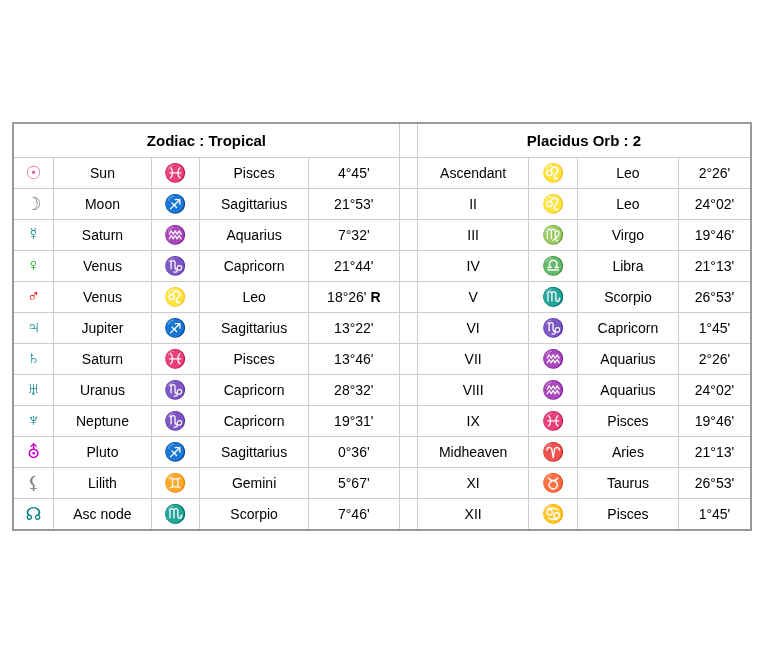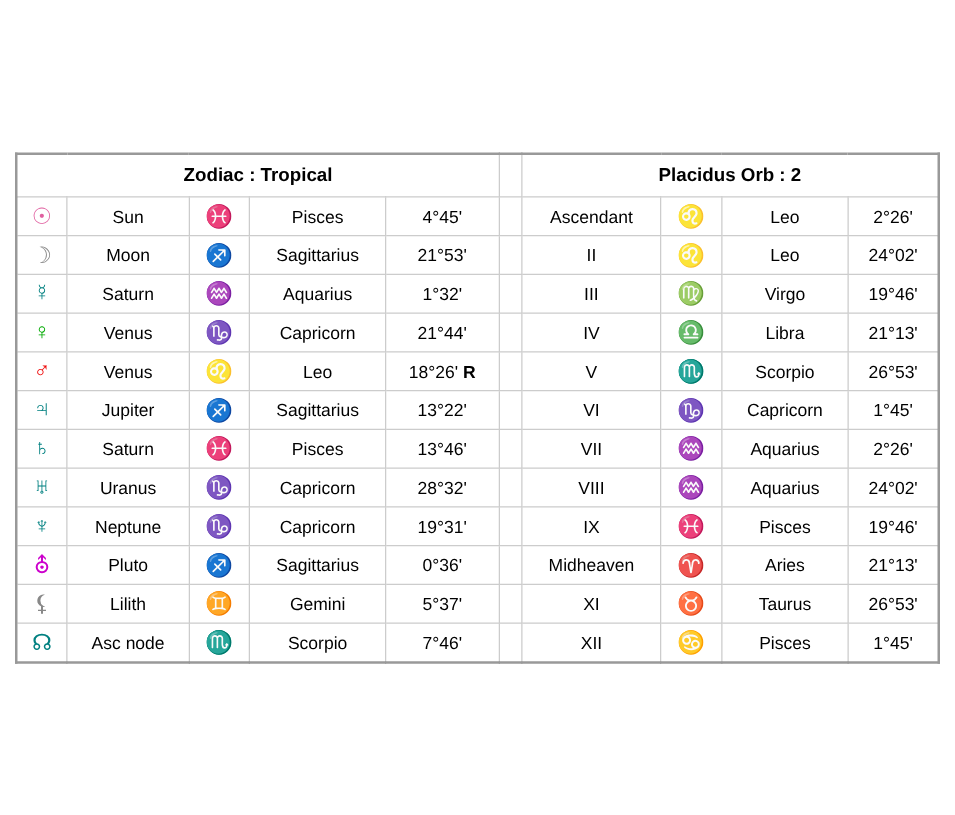--- a/index.html
+++ b/index.html
@@ -95,21 +95,21 @@
         <td class="house-col">II</td>
         <td><span class="sign-icon color-gray">♌</span></td>
         <td class="sign-name-col">Leo</td>
         <td class="degree">24°02'</td>
       </tr>
       <tr>
         <td><span class="planet-icon color-teal">☿</span></td>
         <td class="name-col">Saturn</td>
         <td><span class="sign-icon color-cyan">♒</span></td>
         <td class="sign-name-col">Aquarius</td>
-        <td class="degree">1°32'</td>
+        <td class="degree">7°32'</td>
         <td class="divider-col"></td>
         <td class="house-col">III</td>
         <td><span class="sign-icon color-red">♍</span></td>
         <td class="sign-name-col">Virgo</td>
         <td class="degree">19°46'</td>
       </tr>
       <tr>
         <td><span class="planet-icon color-green">♀</span></td>
         <td class="name-col">Venus</td>
         <td><span class="sign-icon color-red">♑</span></td>
@@ -191,21 +191,21 @@
         <td class="house-col">Midheaven</td>
         <td><span class="sign-icon color-red">♈</span></td>
         <td class="sign-name-col">Aries</td>
         <td class="degree">21°13'</td>
       </tr>
       <tr>
         <td><span class="planet-icon color-gray">⚸</span></td>
         <td class="name-col">Lilith</td>
         <td><span class="sign-icon color-red">♊</span></td>
         <td class="sign-name-col">Gemini</td>
-        <td class="degree">5°37'</td>
+        <td class="degree">5°67'</td>
         <td class="divider-col"></td>
         <td class="house-col">XI</td>
         <td><span class="sign-icon color-red">♉</span></td>
         <td class="sign-name-col">Taurus</td>
         <td class="degree">26°53'</td>
       </tr>
       <tr>
         <td><span class="planet-icon color-teal">☊</span></td>
         <td class="name-col">Asc node</td>
         <td><span class="sign-icon color-green">♏</span></td>

